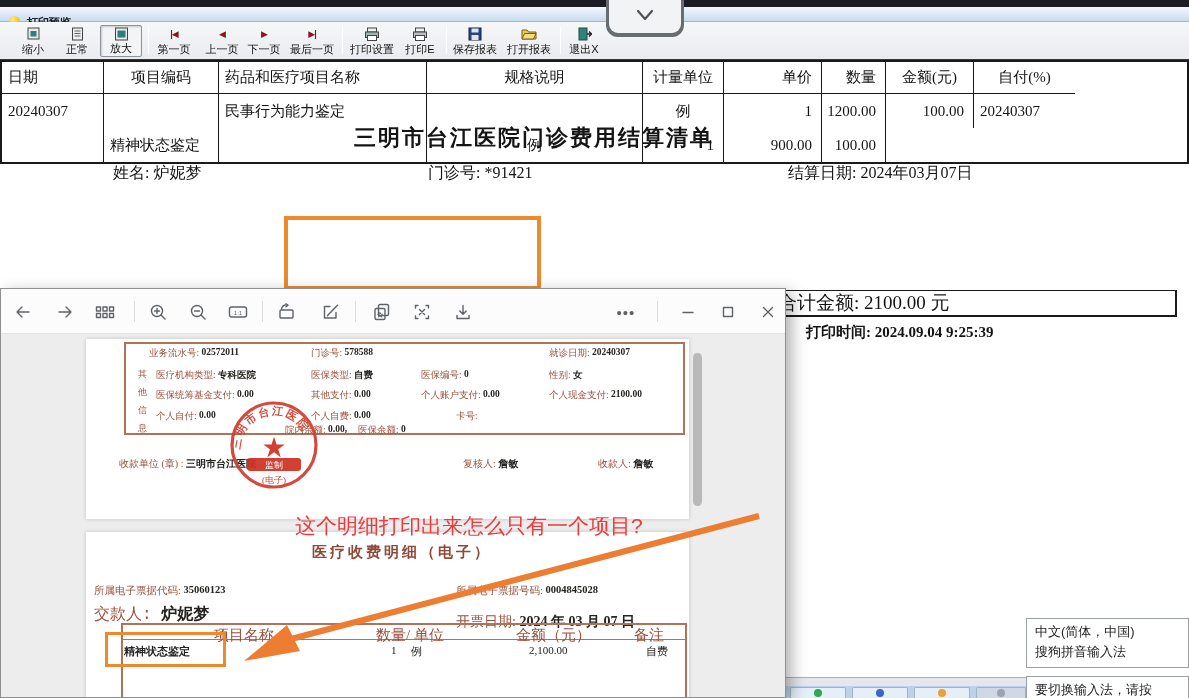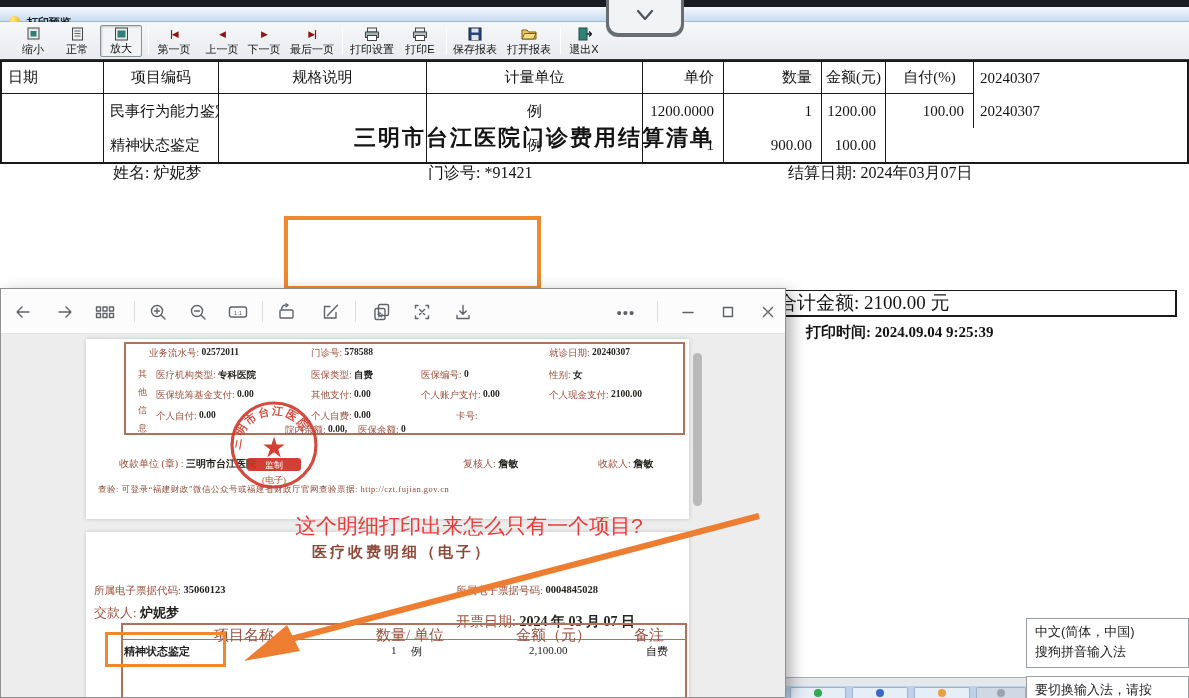--- a/index.html
+++ b/index.html
@@ -140,33 +140,33 @@
 
   <div class="abs doc">
     <div class="abs doc-title">三明市台江医院门诊费用结算清单</div>
     <div class="abs doc-info" style="left:113px;"><span>姓名: </span><span>炉妮梦</span></div>
     <div class="abs doc-info" style="left:428px;"><span>门诊号: </span><span>*91421</span></div>
     <div class="abs doc-info" style="left:788px;"><span>结算日期: </span><span>2024年03月07日</span></div>
 
     <div class="main-table">
       <div>日期</div>
       <div class="c">项目编码</div>
+      <div>药品和医疗项目名称</div>
       <div class="c">规格说明</div>
       <div class="c">计量单位</div>
       <div class="r">单价</div>
       <div class="r">数量</div>
       <div class="c">金额(元)</div>
       <div class="c">自付(%)</div>
 
       <div class="body">20240307</div>
       <div class="body c"></div>
       <div class="body">民事行为能力鉴定</div>
       <div class="body c"></div>
       <div class="body c">例</div>
-      <div class="body r">1200.0000</div>
       <div class="body r">1</div>
       <div class="body r">1200.00</div>
       <div class="body r">100.00</div>
 
       <div class="body">20240307</div>
       <div class="body c"></div>
       <div class="body">精神状态鉴定</div>
       <div class="body c"></div>
       <div class="body c">例</div>
       <div class="body r">1</div>
@@ -440,21 +440,20 @@
         <div class="rpair" style="left:225px;top:71px;"><span class="rlbl">个人自费: </span><span class="rval">0.00</span></div>
         <div class="rpair" style="left:370px;top:71px;"><span class="rlbl">卡号: </span><span class="rval"></span></div>
 
         <div class="rpair" style="left:199px;top:85px;"><span class="rlbl">院内余额: </span><span class="rval">0.00,</span></div>
         <div class="rpair" style="left:272px;top:85px;"><span class="rlbl">医保余额: </span><span class="rval">0</span></div>
 
         <div class="rpair payee-line" style="left:33px;top:118px;font-size:10px;"><span class="rlbl">收款单位 (章) : </span><span class="rval">三明市台江医院</span></div>
         <div class="rpair" style="left:377px;top:118px;font-size:10px;"><span class="rlbl">复核人: </span><span class="rval">詹敏</span></div>
         <div class="rpair" style="left:512px;top:118px;font-size:10px;"><span class="rlbl">收款人: </span><span class="rval">詹敏</span></div>
 
-        <div class="verify">查验: 可登录“福建财政”微信公众号或福建省财政厅官网查验票据: http://czt.fujian.gov.cn</div>
 
         <svg class="seal" viewBox="0 0 92 92">
           <circle cx="46" cy="46" r="42" fill="none" stroke="#d23b2e" stroke-width="3.2"></circle>
           <defs>
               <path id="sealArc" d="M 13 58 A 34 34 0 1 1 79 58" fill="none"></path>
             </defs>
           <text font-size="11" fill="#d23b2e" font-weight="bold" letter-spacing="2"><textPath href="#sealArc" startOffset="6%">三明市台江医院</textPath></text>
           <text x="46" y="58" font-size="28" fill="#cf2f22" text-anchor="middle">★</text>
           <rect x="19" y="59" width="54" height="13" rx="3" fill="#cf2f22"></rect>
           <text x="46" y="69" font-size="9" fill="#ffffff" text-anchor="middle">监制</text>
@@ -462,21 +461,21 @@
         </svg>
       </div>
 
       <div class="page-red-note">这个明细打印出来怎么只有一个项目?</div>
 
       <div class="vpage" style="top:198px;height:170px;">
         <div class="detail-title">医疗收费明细（电子）</div>
 
         <div class="rpair" style="left:8px;top:52px;font-size:10.5px;"><span class="rlbl">所属电子票据代码: </span><span class="rval">35060123</span></div>
         <div class="rpair" style="left:370px;top:52px;font-size:10.5px;"><span class="rlbl">所属电子票据号码: </span><span class="rval">0004845028</span></div>
-        <div class="rpair" style="left:8px;top:72px;font-size:13px;"><span class="rlbl">交款人: </span><span class="rval">炉妮梦</span></div>
+        <div class="rpair" style="left:8px;top:72px;font-size:16px;font-family:Liberation Mono, monospace;"><span class="rlbl">交款人: </span><span class="rval">炉妮梦</span></div>
         <div class="rpair" style="left:370px;top:81px;font-size:14px;"><span class="rlbl">开票日期: </span><span class="rval">2024 年 03 月 07 日</span></div>
 
         <div class="dt-box"></div>
         <div class="dt-headline"></div>
         <div class="dt-h" style="left:128px;">项目名称</div>
         <div class="dt-h" style="left:290px;">数量/ 单位</div>
         <div class="dt-h" style="left:430px;">金额（元）</div>
         <div class="dt-h" style="left:548px;">备注</div>
 
         <div class="dt-v" style="left:38px;font-weight:bold;">精神状态鉴定</div>

